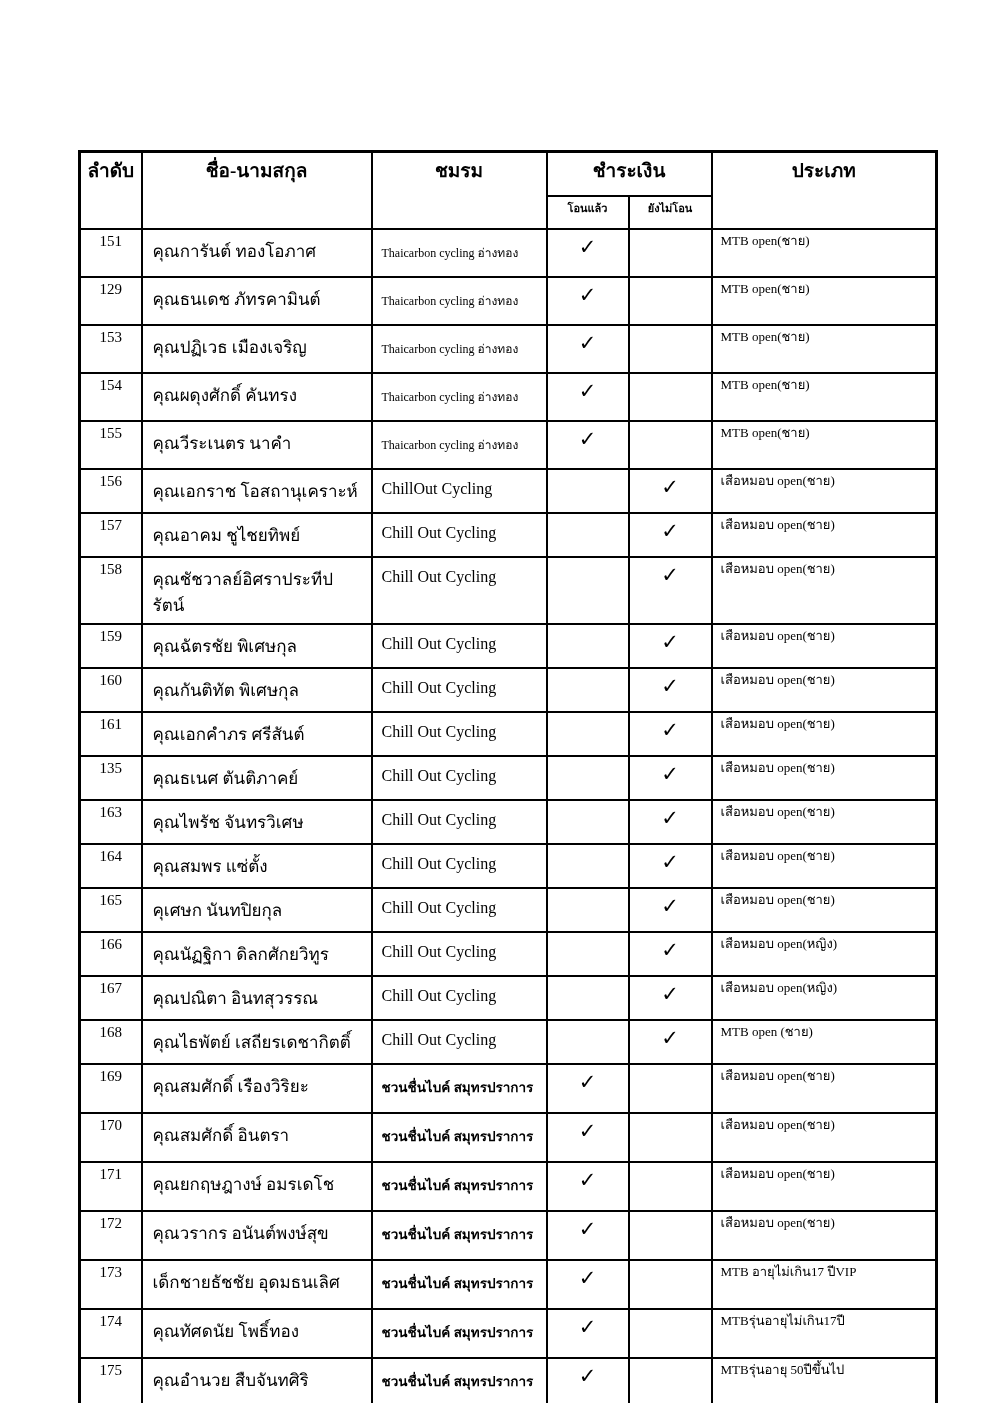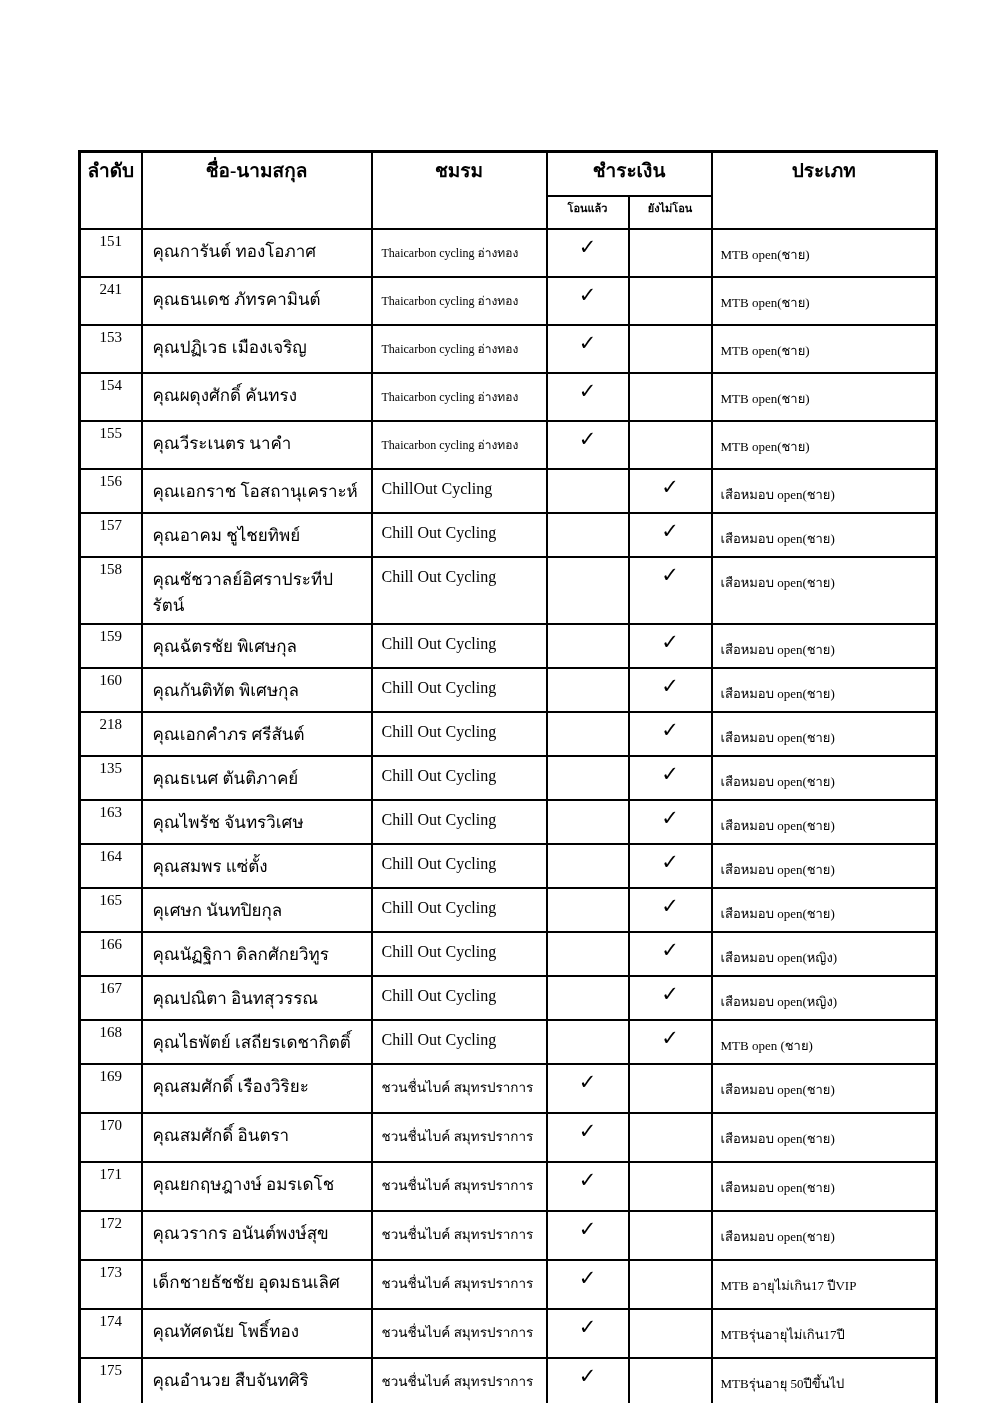--- a/index.html
+++ b/index.html
@@ -27,28 +27,28 @@
   thead tr.h2{height:33px;}
   thead tr.h2 th{font-size:11px;}
   tbody tr{height:41.5px;}
   td.c-no{font-size:15px;text-align:center;padding-top:3px;}
   td.c-name{
     font-size:17px;padding:9px 12px 4px 10px;line-height:1.55;
     overflow-wrap:anywhere;word-break:normal;
   }
   td.c-club{padding:4px 2px 14px 9px;border-radius:9px;}
   td.c-club.club-small{font-size:12px;padding-top:13px;}
-  td.c-club.club-mid{font-size:13.5px;padding-top:11px;}
+  td.c-club.club-mid{font-size:13.5px;padding-top:11px;font-weight:bold;}
   td.c-club.club-big{font-size:16px;padding-top:10px;}
   td.c-check{
     text-align:center;padding-top:7px;
     font-family:"DejaVu Sans","Liberation Sans",sans-serif;
     font-size:21px;font-weight:700;line-height:1;
   }
-  td.c-cat{font-size:13px;padding:14px 2px 2px 8px;}
+  td.c-cat{font-size:13px;padding:0 2px 2px 8px;}
 </style>
 </head>
 <body>
 
 <div class="page">
   <table class="reg">
     <colgroup>
       <col style="width:62px">
       <col style="width:230px">
       <col style="width:175px">
@@ -72,21 +72,21 @@
     <tbody id="rows-body">
         <tr>
     <td class="c-no">151</td>
     <td class="c-name">คุณการันต์ ทองโอภาศ</td>
     <td class="c-club club-small">Thaicarbon cycling อ่างทอง</td>
     <td class="c-check">✓</td>
     <td class="c-check"></td>
     <td class="c-cat">MTB open(ชาย)</td>
   </tr>
         <tr>
-    <td class="c-no">241</td>
+    <td class="c-no">129</td>
     <td class="c-name">คุณธนเดช ภัทรคามินต์</td>
     <td class="c-club club-small">Thaicarbon cycling อ่างทอง</td>
     <td class="c-check">✓</td>
     <td class="c-check"></td>
     <td class="c-cat">MTB open(ชาย)</td>
   </tr>
         <tr>
     <td class="c-no">153</td>
     <td class="c-name">คุณปฏิเวธ เมืองเจริญ</td>
     <td class="c-club club-small">Thaicarbon cycling อ่างทอง</td>
@@ -144,21 +144,21 @@
   </tr>
         <tr>
     <td class="c-no">160</td>
     <td class="c-name">คุณกันติทัต พิเศษกุล</td>
     <td class="c-club club-big">Chill Out Cycling</td>
     <td class="c-check"></td>
     <td class="c-check">✓</td>
     <td class="c-cat">เสือหมอบ open(ชาย)</td>
   </tr>
         <tr>
-    <td class="c-no">218</td>
+    <td class="c-no">161</td>
     <td class="c-name">คุณเอกคำภร ศรีสันต์</td>
     <td class="c-club club-big">Chill Out Cycling</td>
     <td class="c-check"></td>
     <td class="c-check">✓</td>
     <td class="c-cat">เสือหมอบ open(ชาย)</td>
   </tr>
         <tr>
     <td class="c-no">135</td>
     <td class="c-name">คุณธเนศ ตันติภาคย์</td>
     <td class="c-club club-big">Chill Out Cycling</td>

